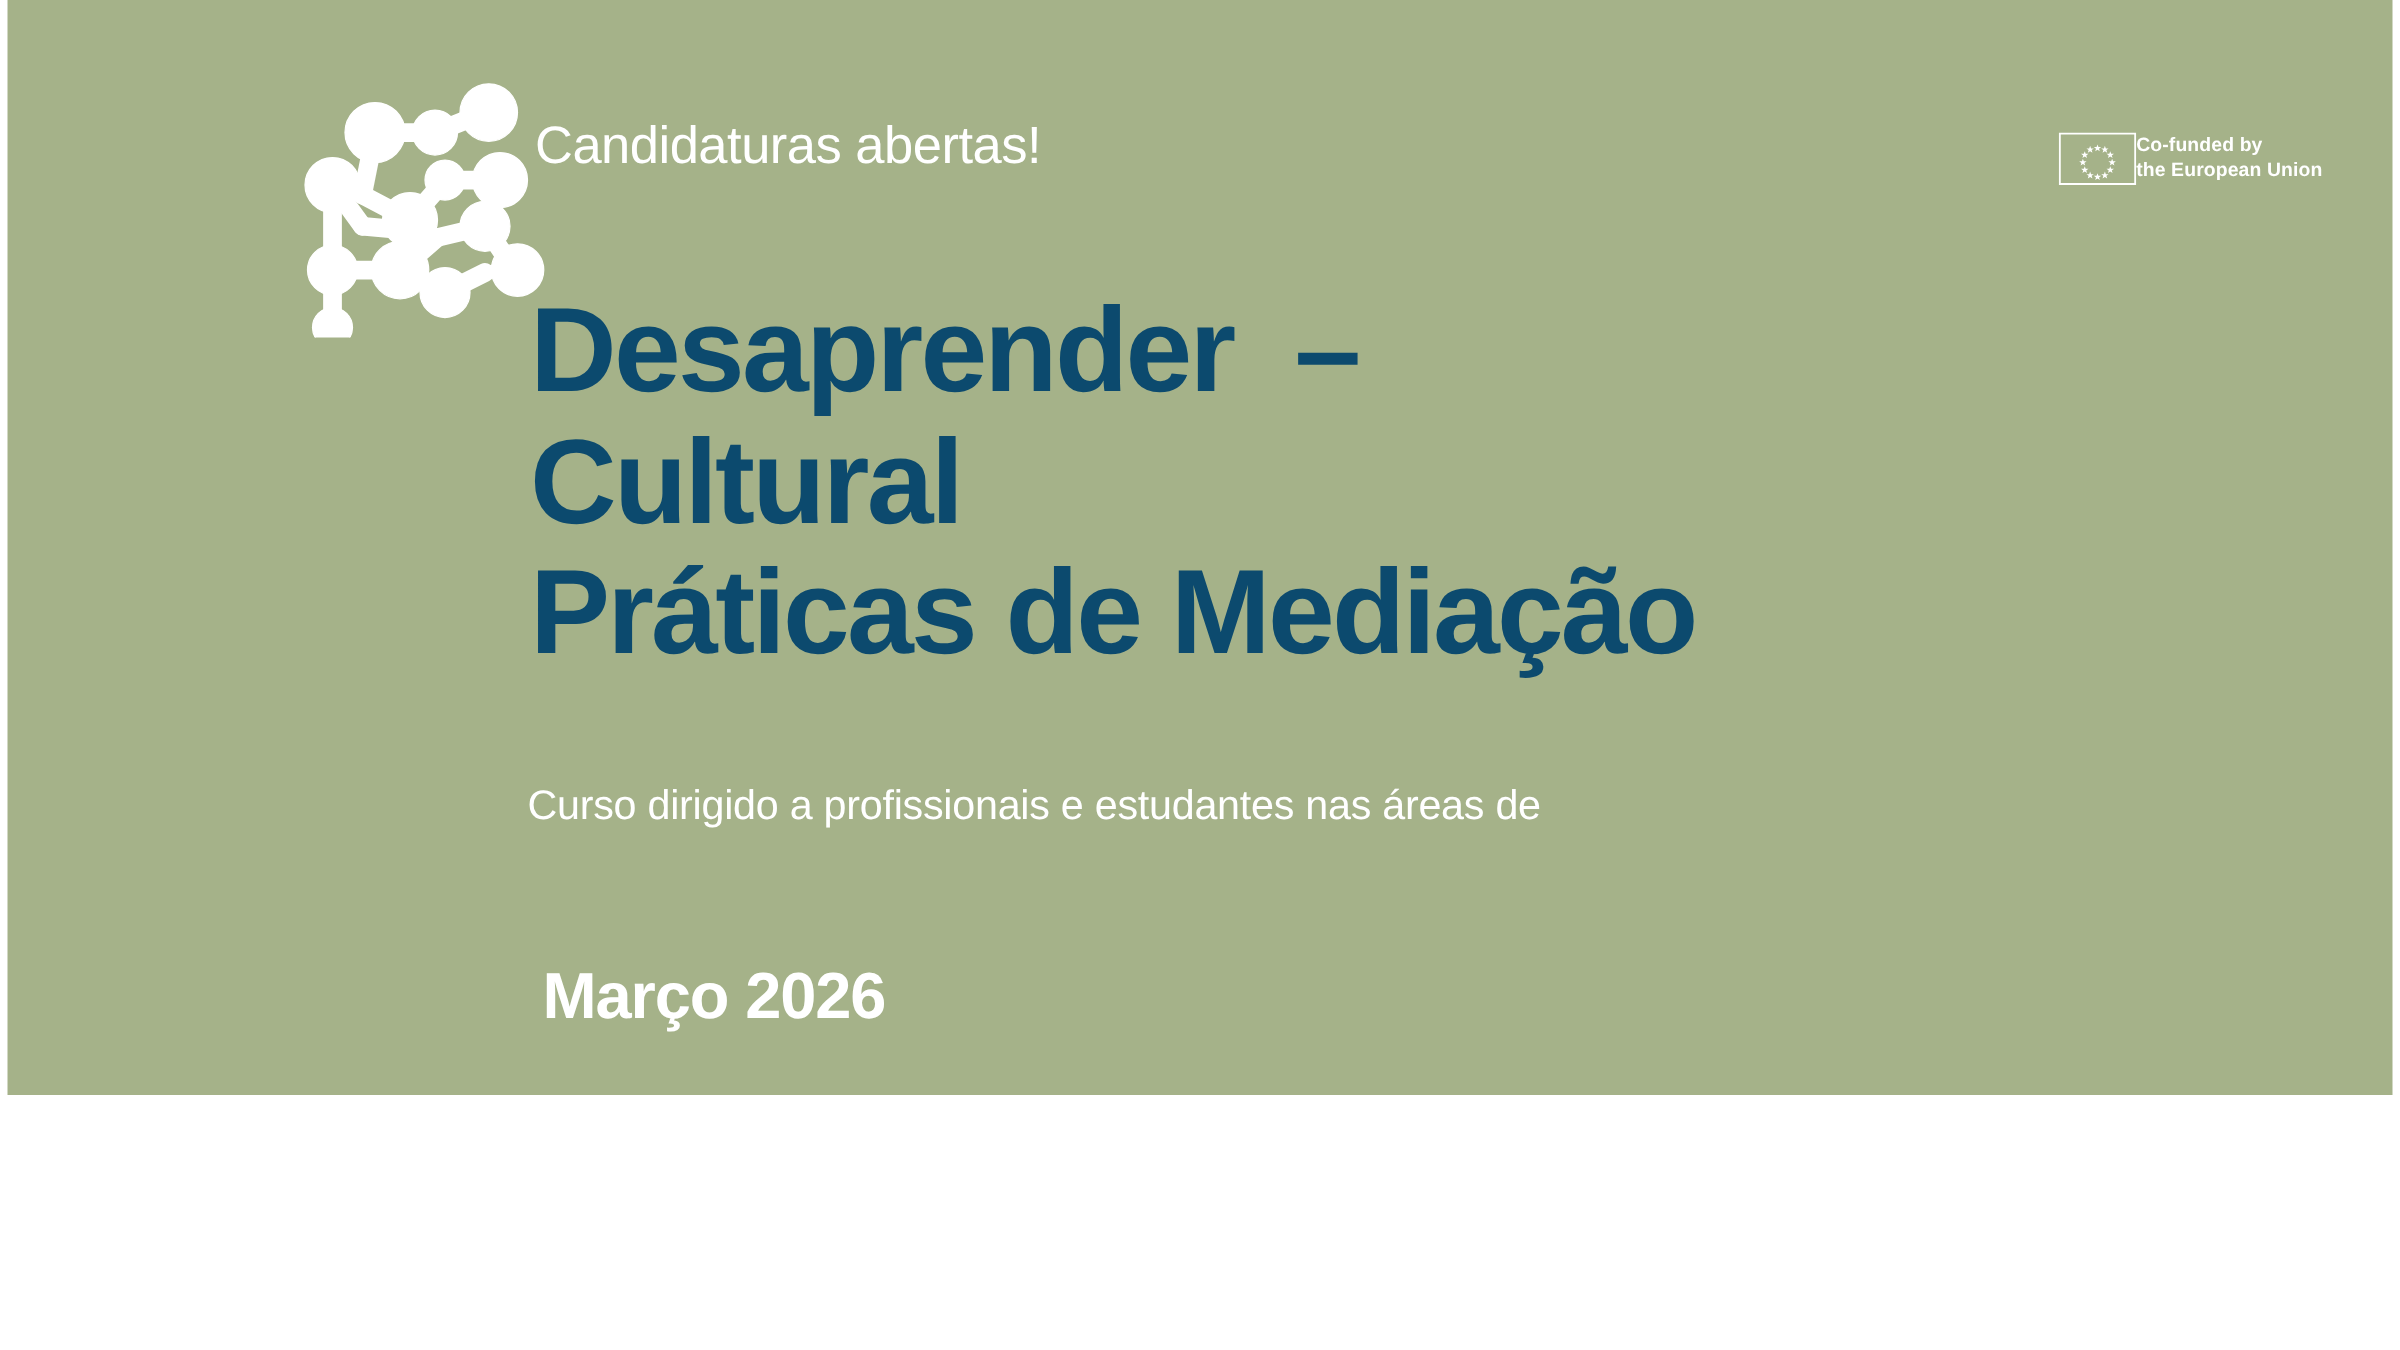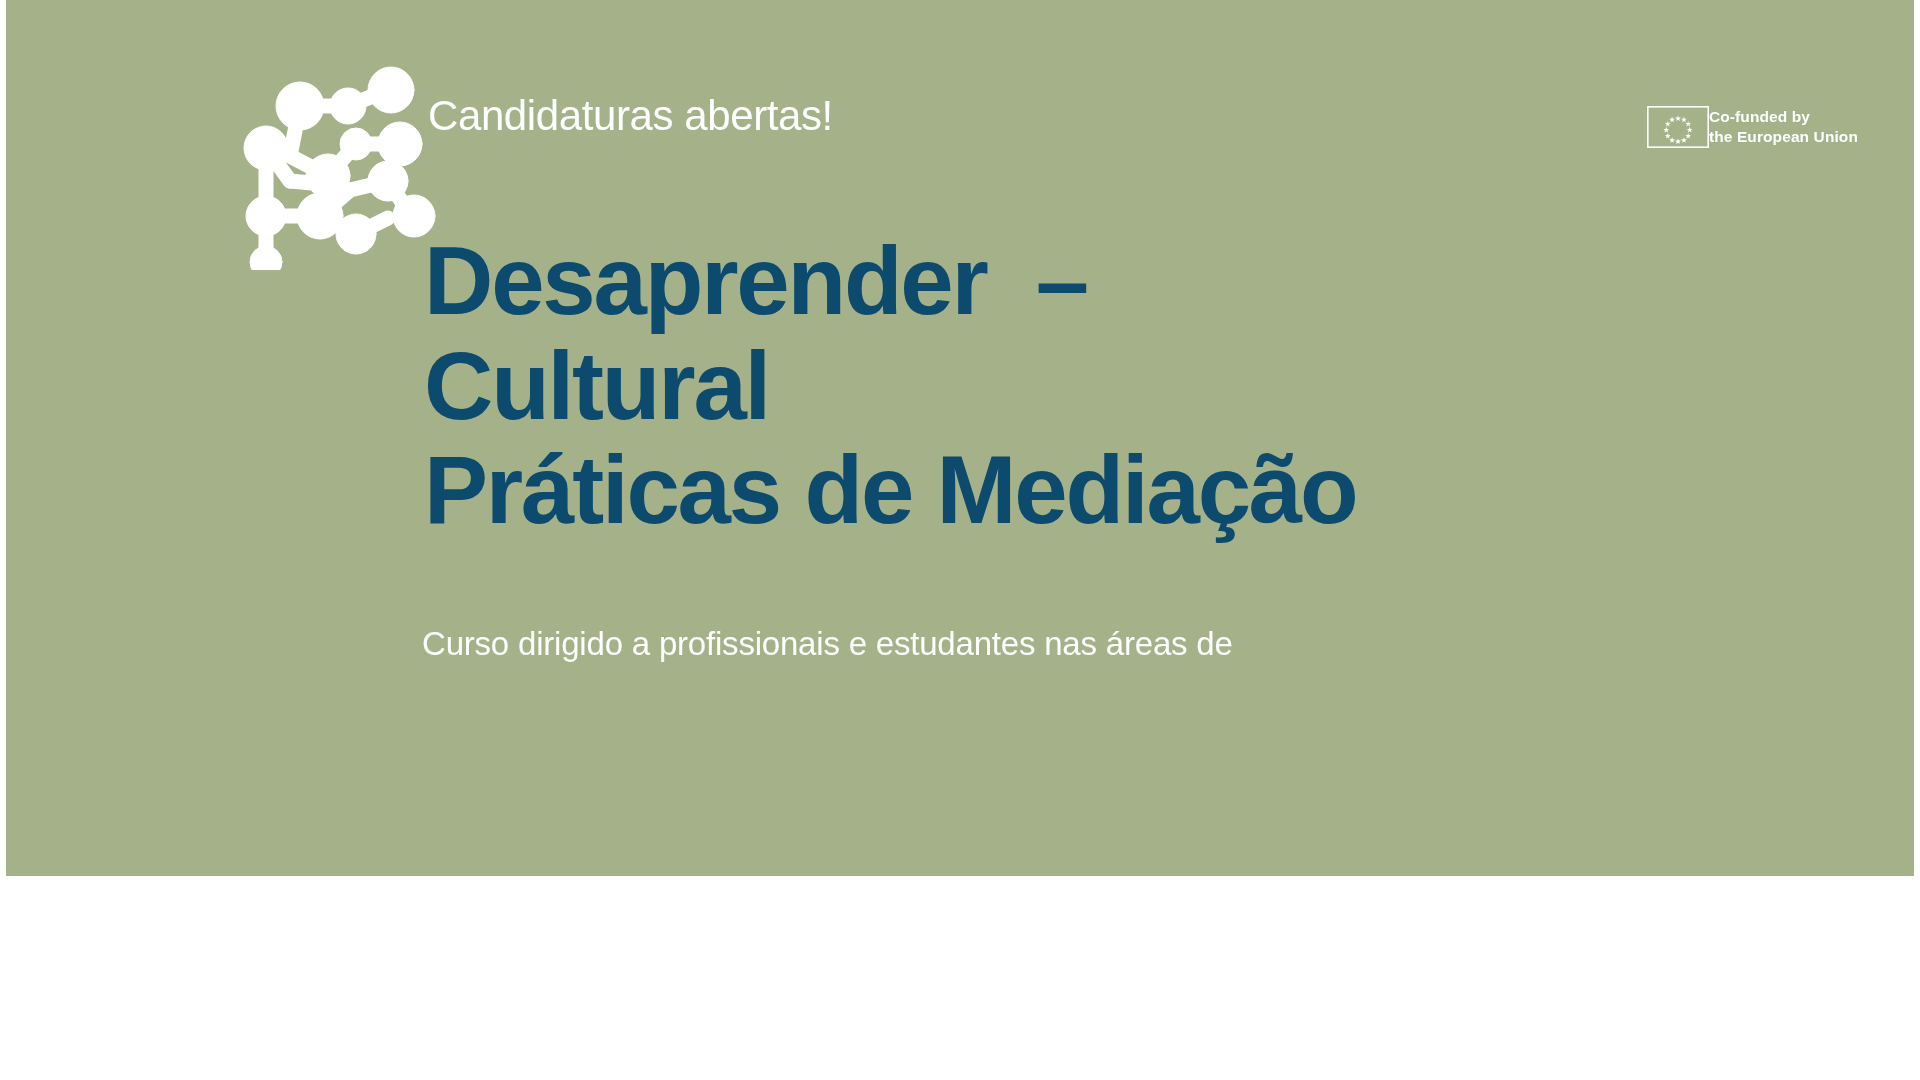--- a/index.html
+++ b/index.html
@@ -147,20 +147,21 @@
   <h1 id="headline">
     <span class="hl-line">Desaprender  –</span>
     <span class="hl-line">Cultural</span>
     <span class="hl-line">Práticas de Mediação</span>
   </h1>
 
   <p id="subhead">
     <span class="sub-line">Curso dirigido a profissionais e estudantes nas áreas de</span>
   </p>
 
+  <div id="dateline">Março 2026</div>
 
   <div id="eu-badge">
     <svg id="eu-flag" viewBox="0 0 62 42" aria-hidden="true">
       <rect x="0.8" y="0.8" width="60.4" height="40.4" fill="none" stroke="#ffffff" stroke-width="1.6"></rect>
       <g fill="#ffffff">
         <polygon points="31,9.5 31.75,11.6 33.95,11.6 32.2,12.95 32.85,15.05 31,13.8 29.15,15.05 29.8,12.95 28.05,11.6 30.25,11.6"></polygon>
         <polygon points="25.1,10.6 25.85,12.7 28.05,12.7 26.3,14.05 26.95,16.15 25.1,14.9 23.25,16.15 23.9,14.05 22.15,12.7 24.35,12.7"></polygon>
         <polygon points="36.9,10.6 37.65,12.7 39.85,12.7 38.1,14.05 38.75,16.15 36.9,14.9 35.05,16.15 35.7,14.05 33.95,12.7 36.15,12.7"></polygon>
         <polygon points="20.8,14.9 21.55,17.0 23.75,17.0 22.0,18.35 22.65,20.45 20.8,19.2 18.95,20.45 19.6,18.35 17.85,17.0 20.05,17.0"></polygon>
         <polygon points="41.2,14.9 41.95,17.0 44.15,17.0 42.4,18.35 43.05,20.45 41.2,19.2 39.35,20.45 40.0,18.35 38.25,17.0 40.45,17.0"></polygon>

